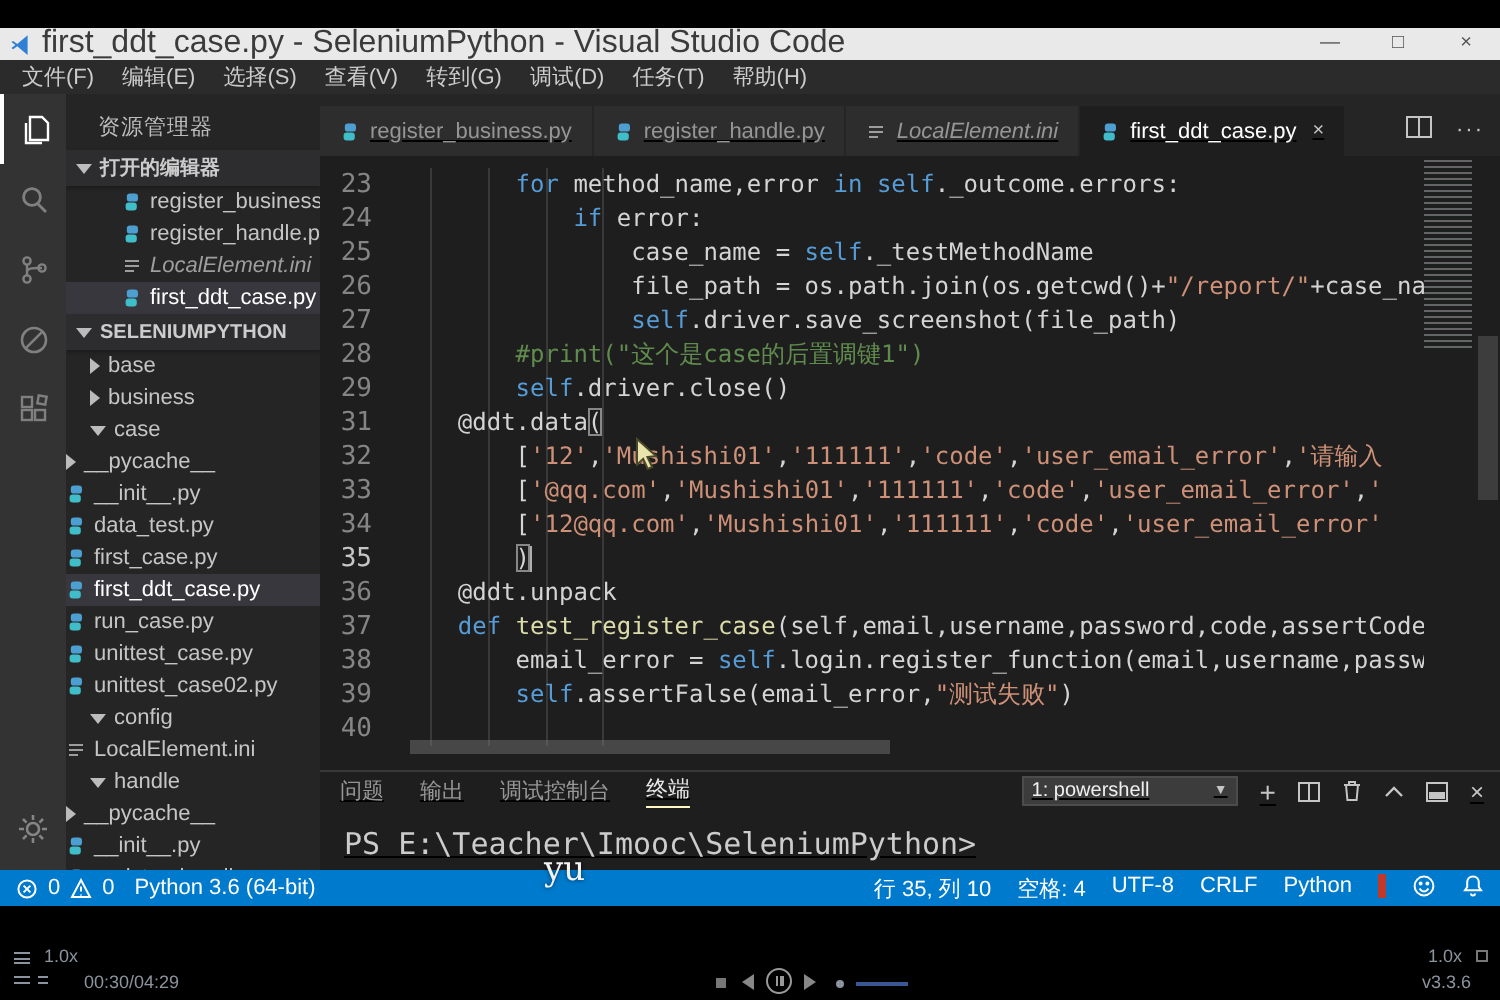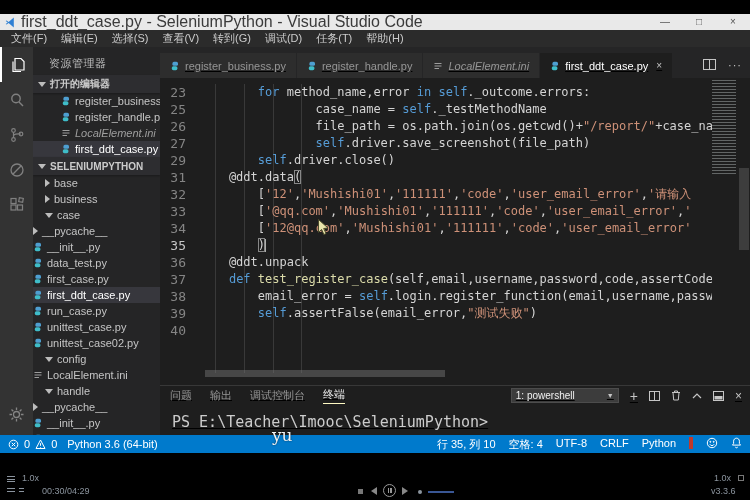--- a/index.html
+++ b/index.html
@@ -398,30 +398,38 @@
           <div class="guide" style="left:55px"></div>
           <div class="guide" style="left:84px"></div>
           <div class="guide" style="left:113px"></div>
           <div class="guide" style="left:141px"></div>
           <div class="lines" id="lines">
               <div class="line">
                 <span class="num">23</span>
                 <span class="ct"><span class="seg txt">        </span><span class="seg kw">for</span><span class="seg txt"> method_name,error </span><span class="seg kw">in</span><span class="seg txt"> </span><span class="seg kw">self</span><span class="seg txt">._outcome.errors:</span></span>
               </div>
               <div class="line">
+                <span class="num">24</span>
+                <span class="ct"><span class="seg txt">            </span><span class="seg kw">if</span><span class="seg txt"> error:</span></span>
+              </div>
+              <div class="line">
                 <span class="num">25</span>
                 <span class="ct"><span class="seg txt">                case_name = </span><span class="seg kw">self</span><span class="seg txt">._testMethodName</span></span>
               </div>
               <div class="line">
                 <span class="num">26</span>
                 <span class="ct"><span class="seg txt">                file_path = os.path.join(os.getcwd()+</span><span class="seg str">"/report/"</span><span class="seg txt">+case_name+</span></span>
               </div>
               <div class="line">
                 <span class="num">27</span>
                 <span class="ct"><span class="seg txt">                </span><span class="seg kw">self</span><span class="seg txt">.driver.save_screenshot(file_path)</span></span>
+              </div>
+              <div class="line">
+                <span class="num">28</span>
+                <span class="ct"><span class="seg com">        #print("这个是case的后置调键1")</span></span>
               </div>
               <div class="line">
                 <span class="num">29</span>
                 <span class="ct"><span class="seg txt">        </span><span class="seg kw">self</span><span class="seg txt">.driver.close()</span></span>
               </div>
               <div class="line">
                 <span class="num">31</span>
                 <span class="ct"><span class="seg txt">    @ddt.data</span><span class="seg brkt">(</span></span>
               </div>
               <div class="line">

